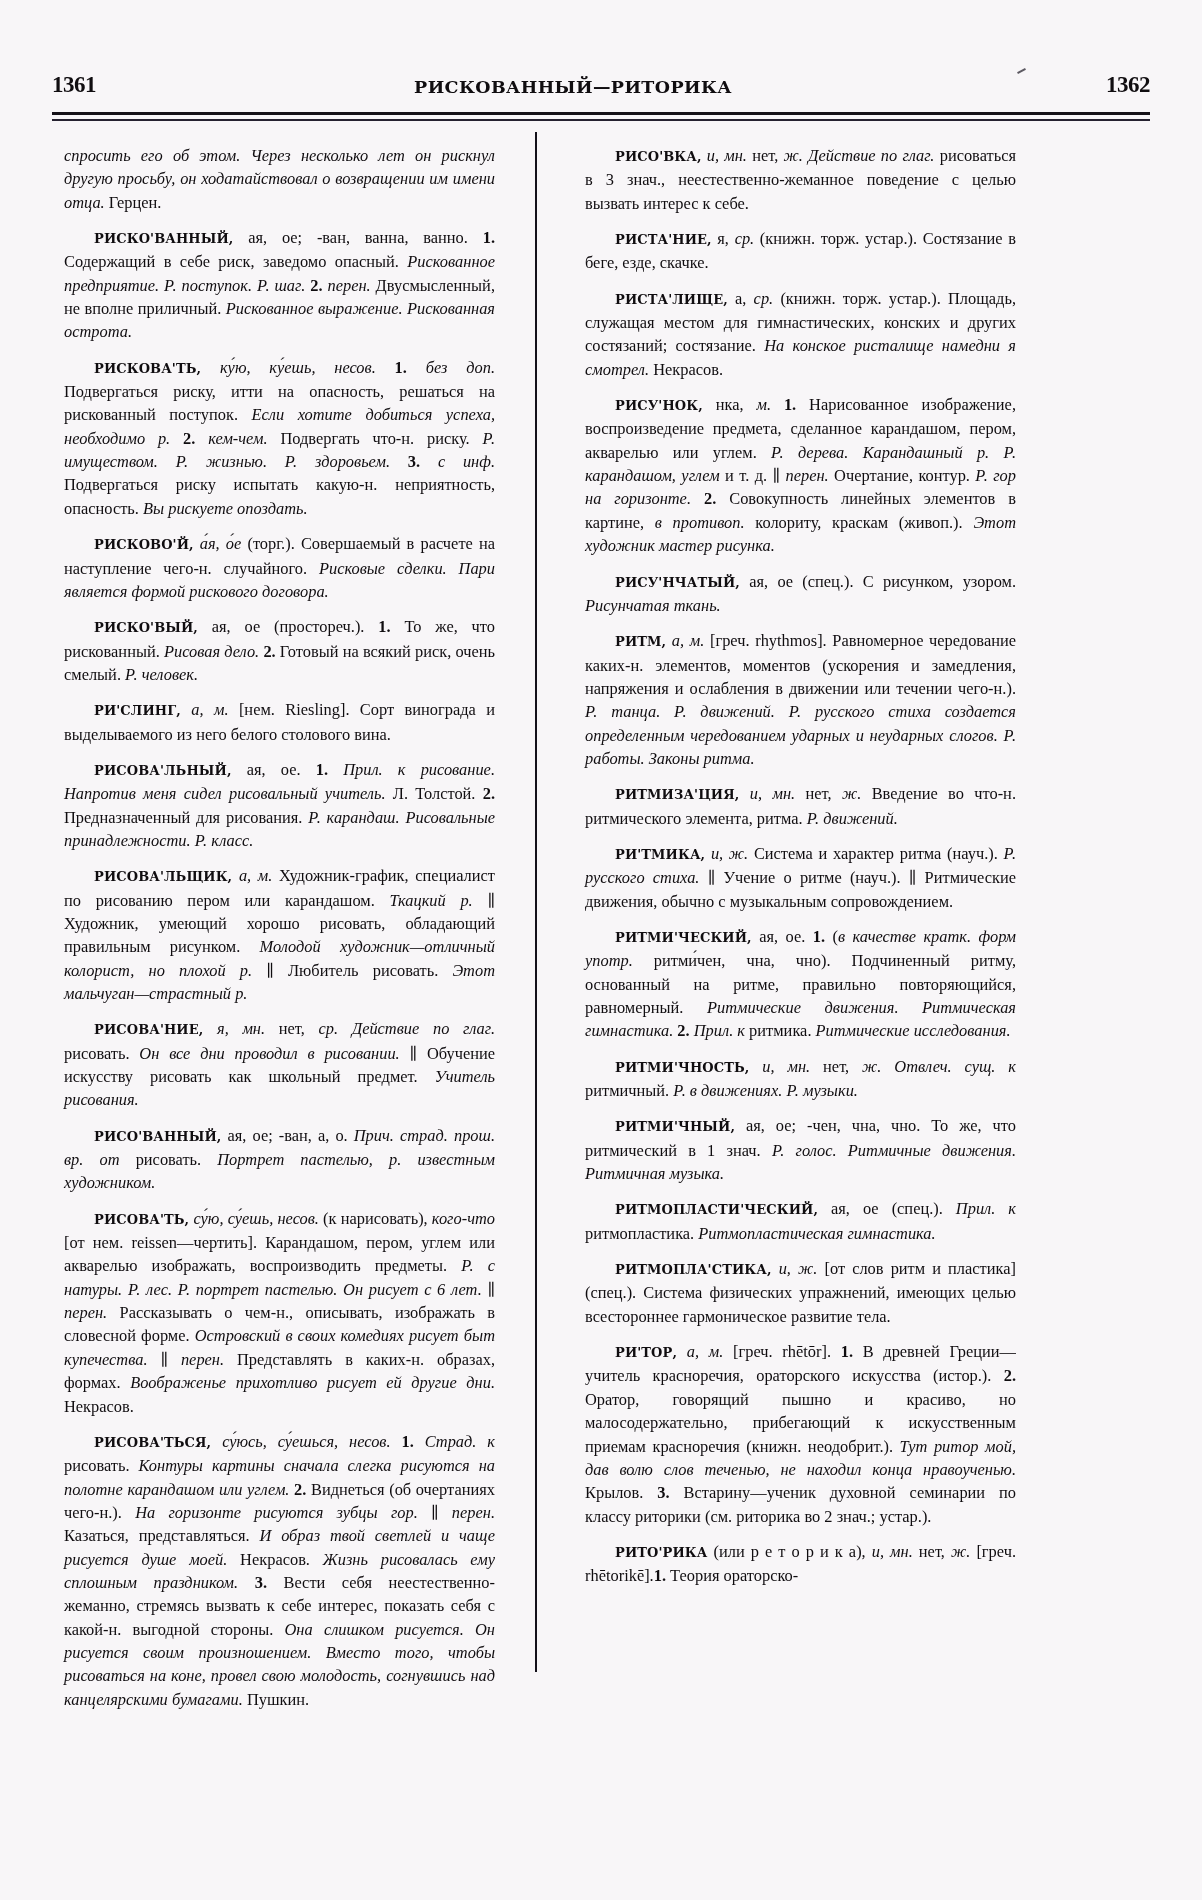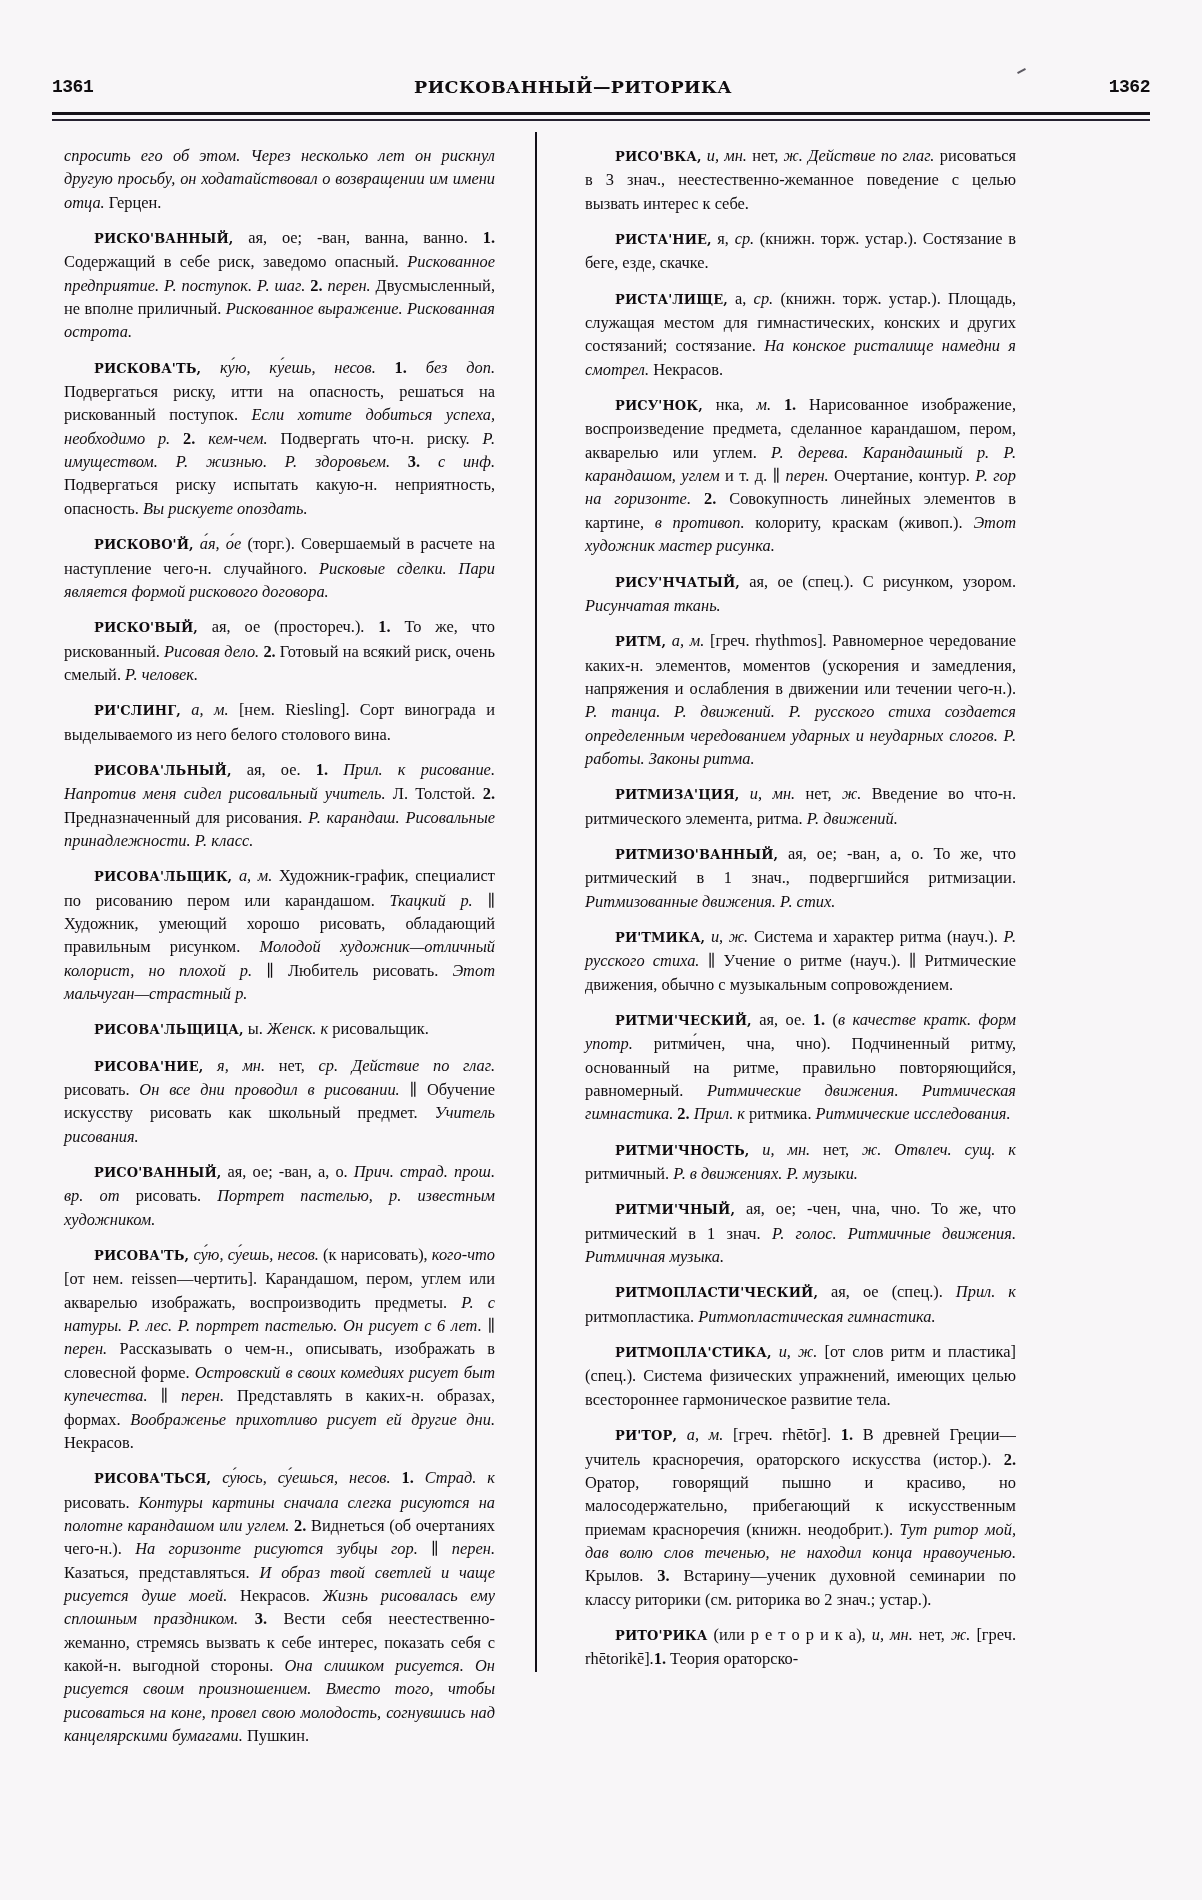--- a/index.html
+++ b/index.html
@@ -21,23 +21,23 @@
     position: absolute;
     left: 52px;
     right: 52px;
     top: 62px;
     height: 34px;
     display: flex;
     align-items: flex-end;
     justify-content: space-between;
   }
   .folio {
-    font-family: Liberation Mono, monospace;
+    font-family: Liberation Serif, serif;
     font-weight: bold;
-    font-size: 18px;
+    font-size: 23px;
     letter-spacing: -0.5px;
     line-height: 1;
   }
   .runhead {
     font-family: "DejaVu Serif", serif;
     font-weight: bold;
     font-size: 17.5px;
     letter-spacing: 0.4px;
     line-height: 1;
     transform: translateX(-28px) scaleY(0.92);
@@ -127,36 +127,34 @@
   <div class="columns">
     <div class="col col-left" id="col-left">
         <p class="entry cont"><span><span class="it">спросить его об этом. Через несколько лет он рискнул другую просьбу, он ходатайствовал о возвращении им имени отца.</span> Герцен.</span></p>
         <p class="entry"><span class="hw">РИСКО'ВАННЫЙ,</span><span> ая, ое; -ван, ванна, ванно. <span class="bi">1.</span> Содержащий в себе риск, заведомо опасный. <span class="it">Рискованное предприятие. Р. поступок. Р. шаг.</span> <span class="bi">2.</span> <span class="it">перен.</span> Двусмысленный, не вполне приличный. <span class="it">Рискованное выражение. Рискованная острота.</span></span></p>
         <p class="entry"><span class="hw">РИСКОВА'ТЬ,</span><span> <span class="it">ку́ю, ку́ешь, несов.</span> <span class="bi">1.</span> <span class="it">без доп.</span> Подвергаться риску, итти на опасность, решаться на рискованный поступок. <span class="it">Если хотите добиться успеха, необходимо р.</span> <span class="bi">2.</span> <span class="it">кем-чем.</span> Подвергать что-н. риску. <span class="it">Р. имуществом. Р. жизнью. Р. здоровьем.</span> <span class="bi">3.</span> <span class="it">с инф.</span> Подвергаться риску испытать какую-н. неприятность, опасность. <span class="it">Вы рискуете опоздать.</span></span></p>
         <p class="entry"><span class="hw">РИСКОВО'Й,</span><span> <span class="it">а́я, о́е</span> (торг.). Совершаемый в расчете на наступление чего-н. случайного. <span class="it">Рисковые сделки. Пари является формой рискового договора.</span></span></p>
         <p class="entry"><span class="hw">РИСКО'ВЫЙ,</span><span> ая, ое (простореч.). <span class="bi">1.</span> То же, что рискованный. <span class="it">Рисовая дело.</span> <span class="bi">2.</span> Готовый на всякий риск, очень смелый. <span class="it">Р. человек.</span></span></p>
         <p class="entry"><span class="hw">РИ'СЛИНГ,</span><span> <span class="it">а, м.</span> [нем. Riesling]. Сорт винограда и выделываемого из него белого столового вина.</span></p>
         <p class="entry"><span class="hw">РИСОВА'ЛЬНЫЙ,</span><span> ая, ое. <span class="bi">1.</span> <span class="it">Прил. к рисование. Напротив меня сидел рисовальный учитель.</span> Л. Толстой. <span class="bi">2.</span> Предназначенный для рисования. <span class="it">Р. карандаш. Рисовальные принадлежности. Р. класс.</span></span></p>
         <p class="entry"><span class="hw">РИСОВА'ЛЬЩИК,</span><span> <span class="it">а, м.</span> Художник-график, специалист по рисованию пером или карандашом. <span class="it">Ткацкий р.</span> <span class="par">∥</span> Художник, умеющий хорошо рисовать, обладающий правильным рисунком. <span class="it">Молодой художник—отличный колорист, но плохой р.</span> <span class="par">∥</span> Любитель рисовать. <span class="it">Этот мальчуган—страстный р.</span></span></p>
-        <p class="entry"><span class="hw">РИСОВА'ЛЬЩИЦА,</span><span> ы. <span class="it">Женск. к</span> рисовальщик.</span></p>
         <p class="entry"><span class="hw">РИСОВА'НИЕ,</span><span> <span class="it">я, мн.</span> нет, <span class="it">ср. Действие по глаг.</span> рисовать. <span class="it">Он все дни проводил в рисовании.</span> <span class="par">∥</span> Обучение искусству рисовать как школьный предмет. <span class="it">Учитель рисования.</span></span></p>
         <p class="entry"><span class="hw">РИСО'ВАННЫЙ,</span><span> ая, ое; -ван, а, о. <span class="it">Прич. страд. прош. вр. от</span> рисовать. <span class="it">Портрет пастелью, р. известным художником.</span></span></p>
         <p class="entry"><span class="hw">РИСОВА'ТЬ,</span><span> <span class="it">су́ю, су́ешь, несов.</span> (к нарисовать), <span class="it">кого-что</span> [от нем. reissen—чертить]. Карандашом, пером, углем или акварелью изображать, воспроизводить предметы. <span class="it">Р. с натуры. Р. лес. Р. портрет пастелью. Он рисует с 6 лет.</span> <span class="par">∥</span> <span class="it">перен.</span> Рассказывать о чем-н., описывать, изображать в словесной форме. <span class="it">Островский в своих комедиях рисует быт купечества.</span> <span class="par">∥</span> <span class="it">перен.</span> Представлять в каких-н. образах, формах. <span class="it">Воображенье прихотливо рисует ей другие дни.</span> Некрасов.</span></p>
         <p class="entry"><span class="hw">РИСОВА'ТЬСЯ,</span><span> <span class="it">су́юсь, су́ешься, несов.</span> <span class="bi">1.</span> <span class="it">Страд. к</span> рисовать. <span class="it">Контуры картины сначала слегка рисуются на полотне карандашом или углем.</span> <span class="bi">2.</span> Виднеться (об очертаниях чего-н.). <span class="it">На горизонте рисуются зубцы гор.</span> <span class="par">∥</span> <span class="it">перен.</span> Казаться, представляться. <span class="it">И образ твой светлей и чаще рисуется душе моей.</span> Некрасов. <span class="it">Жизнь рисовалась ему сплошным праздником.</span> <span class="bi">3.</span> Вести себя неестественно-жеманно, стремясь вызвать к себе интерес, показать себя с какой-н. выгодной стороны. <span class="it">Она слишком рисуется. Он рисуется своим произношением. Вместо того, чтобы рисоваться на коне, провел свою молодость, согнувшись над канцелярскими бумагами.</span> Пушкин.</span></p>
       </div>
     <div class="divider"></div>
     <div class="col col-right" id="col-right">
         <p class="entry"><span class="hw">РИСО'ВКА,</span><span> <span class="it">и, мн.</span> нет, <span class="it">ж. Действие по глаг.</span> рисоваться в 3 знач., неестественно-жеманное поведение с целью вызвать интерес к себе.</span></p>
         <p class="entry"><span class="hw">РИСТА'НИЕ,</span><span> я, <span class="it">ср.</span> (книжн. торж. устар.). Состязание в беге, езде, скачке.</span></p>
         <p class="entry"><span class="hw">РИСТА'ЛИЩЕ,</span><span> а, <span class="it">ср.</span> (книжн. торж. устар.). Площадь, служащая местом для гимнастических, конских и других состязаний; состязание. <span class="it">На конское ристалище намедни я смотрел.</span> Некрасов.</span></p>
         <p class="entry"><span class="hw">РИСУ'НОК,</span><span> нка, <span class="it">м.</span> <span class="bi">1.</span> Нарисованное изображение, воспроизведение предмета, сделанное карандашом, пером, акварелью или углем. <span class="it">Р. дерева. Карандашный р. Р. карандашом, углем</span> и т. д. <span class="par">∥</span> <span class="it">перен.</span> Очертание, контур. <span class="it">Р. гор на горизонте.</span> <span class="bi">2.</span> Совокупность линейных элементов в картине, <span class="it">в противоп.</span> колориту, краскам (живоп.). <span class="it">Этот художник мастер рисунка.</span></span></p>
         <p class="entry"><span class="hw">РИСУ'НЧАТЫЙ,</span><span> ая, ое (спец.). С рисунком, узором. <span class="it">Рисунчатая ткань.</span></span></p>
         <p class="entry"><span class="hw">РИТМ,</span><span> <span class="it">а, м.</span> [греч. rhythmos]. Равномерное чередование каких-н. элементов, моментов (ускорения и замедления, напряжения и ослабления в движении или течении чего-н.). <span class="it">Р. танца. Р. движений. Р. русского стиха создается определенным чередованием ударных и неударных слогов. Р. работы. Законы ритма.</span></span></p>
         <p class="entry"><span class="hw">РИТМИЗА'ЦИЯ,</span><span> <span class="it">и, мн.</span> нет, <span class="it">ж.</span> Введение во что-н. ритмического элемента, ритма. <span class="it">Р. движений.</span></span></p>
-        <p class="entry"><span class="hw">РИТМИЗО'ВАННЫЙ,</span><span> ая, ое; -ван, а, о. То же, что ритмический в 1 знач., подвергшийся ритмизации. <span class="it">Ритмизованные движения. Р. стих.</span></span></p>
         <p class="entry"><span class="hw">РИ'ТМИКА,</span><span> <span class="it">и, ж.</span> Система и характер ритма (науч.). <span class="it">Р. русского стиха.</span> <span class="par">∥</span> Учение о ритме (науч.). <span class="par">∥</span> Ритмические движения, обычно с музыкальным сопровождением.</span></p>
         <p class="entry"><span class="hw">РИТМИ'ЧЕСКИЙ,</span><span> ая, ое. <span class="bi">1.</span> (<span class="it">в качестве кратк. форм употр.</span> ритми́чен, чна, чно). Подчиненный ритму, основанный на ритме, правильно повторяющийся, равномерный. <span class="it">Ритмические движения. Ритмическая гимнастика.</span> <span class="bi">2.</span> <span class="it">Прил. к</span> ритмика. <span class="it">Ритмические исследования.</span></span></p>
         <p class="entry"><span class="hw">РИТМИ'ЧНОСТЬ,</span><span> <span class="it">и, мн.</span> нет, <span class="it">ж. Отвлеч. сущ. к</span> ритмичный. <span class="it">Р. в движениях. Р. музыки.</span></span></p>
         <p class="entry"><span class="hw">РИТМИ'ЧНЫЙ,</span><span> ая, ое; -чен, чна, чно. То же, что ритмический в 1 знач. <span class="it">Р. голос. Ритмичные движения. Ритмичная музыка.</span></span></p>
         <p class="entry"><span class="hw">РИТМОПЛАСТИ'ЧЕСКИЙ,</span><span> ая, ое (спец.). <span class="it">Прил. к</span> ритмопластика. <span class="it">Ритмопластическая гимнастика.</span></span></p>
         <p class="entry"><span class="hw">РИТМОПЛА'СТИКА,</span><span> <span class="it">и, ж.</span> [от слов ритм и пластика] (спец.). Система физических упражнений, имеющих целью всестороннее гармоническое развитие тела.</span></p>
         <p class="entry"><span class="hw">РИ'ТОР,</span><span> <span class="it">а, м.</span> [греч. rhētōr]. <span class="bi">1.</span> В древней Греции—учитель красноречия, ораторского искусства (истор.). <span class="bi">2.</span> Оратор, говорящий пышно и красиво, но малосодержательно, прибегающий к искусственным приемам красноречия (книжн. неодобрит.). <span class="it">Тут ритор мой, дав волю слов теченью, не находил конца нравоученью.</span> Крылов. <span class="bi">3.</span> Встарину—ученик духовной семинарии по классу риторики (см. риторика во 2 знач.; устар.).</span></p>
         <p class="entry"><span class="hw">РИТО'РИКА</span><span> (или р е т о р и к а), <span class="it">и, мн.</span> нет, <span class="it">ж.</span> [греч. rhētorikē].<span class="bi">1.</span> Теория ораторско-</span></p>
       </div>
   </div>

